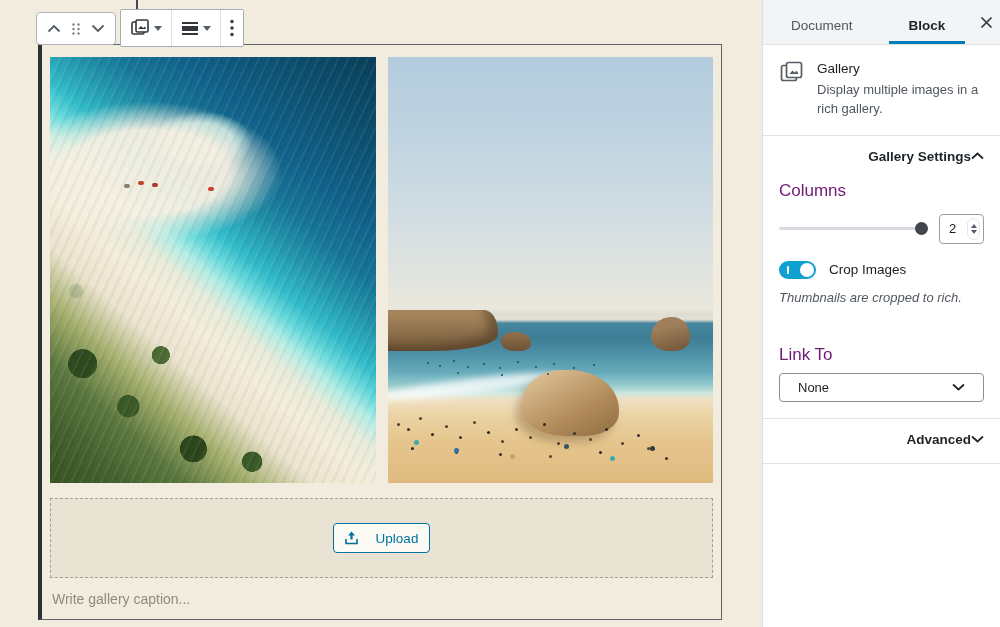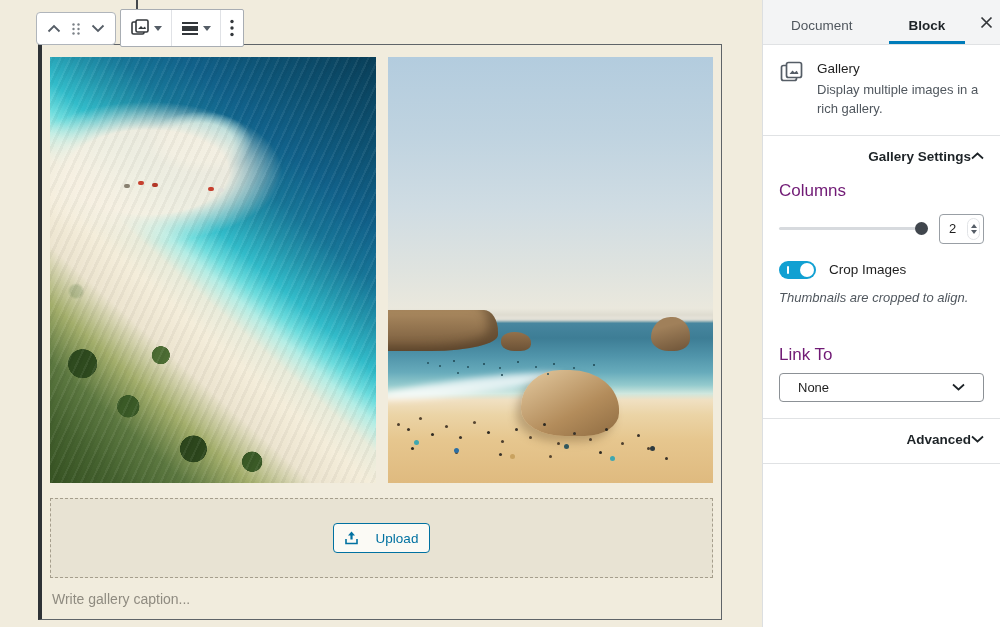--- a/index.html
+++ b/index.html
@@ -280,21 +280,21 @@
         </span>
       </div>
     </div>
 
     <div class="toggle-row">
       <div class="toggle">
         <div class="toggle-knob"></div>
       </div>
       <span class="toggle-label">Crop Images</span>
     </div>
-    <div class="help-text">Thumbnails are cropped to align.</div>
+    <div class="help-text">Thumbnails are cropped to rich.</div>
 
     <div class="field-label" style="margin-top:40px;">Link To</div>
     <div class="select">
       <span class="select-value">None</span>
       <span>
         <svg width="13" height="8" viewBox="0 0 13 8">
             <path d="M1 1.5 L6.5 6.5 L12 1.5" fill="none" stroke="#1d2327" stroke-width="1.7"></path>
           </svg>
       </span>
     </div>

